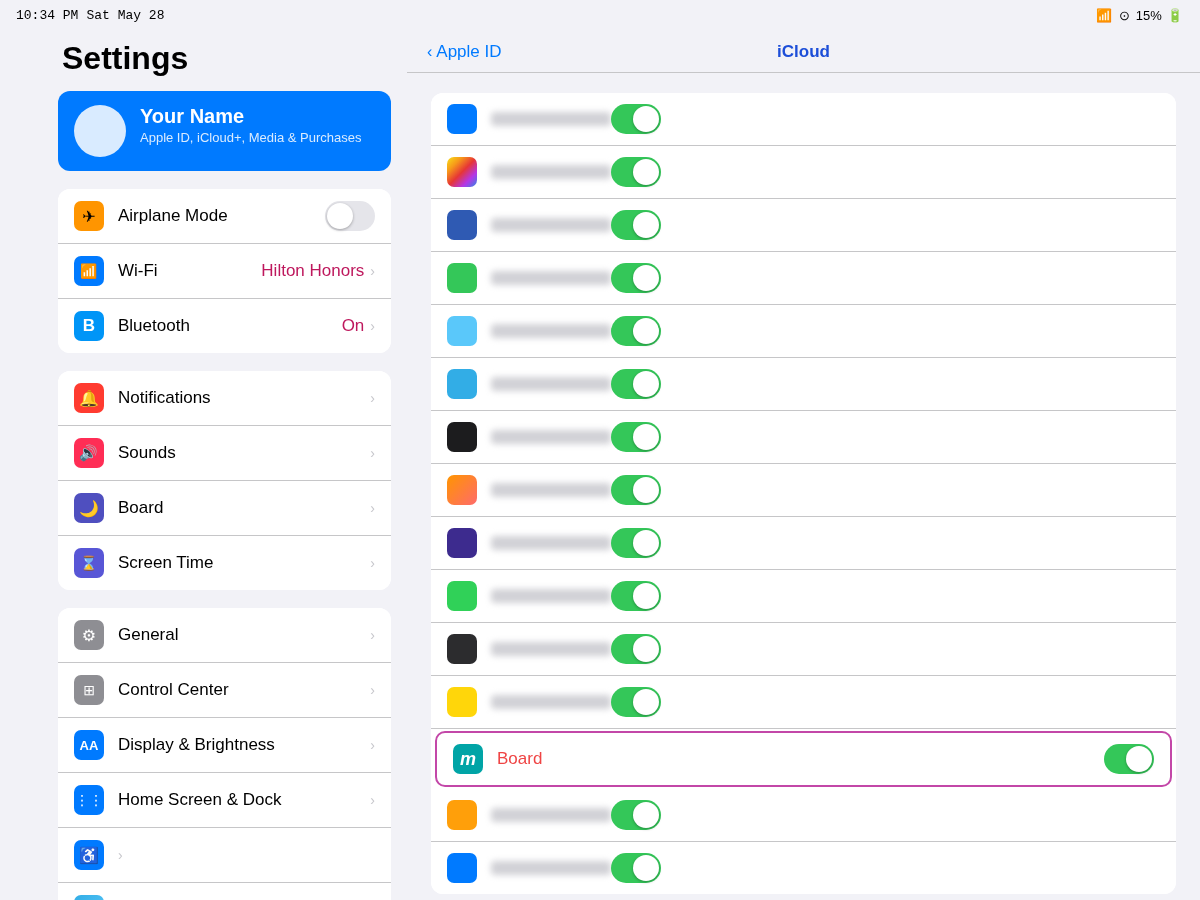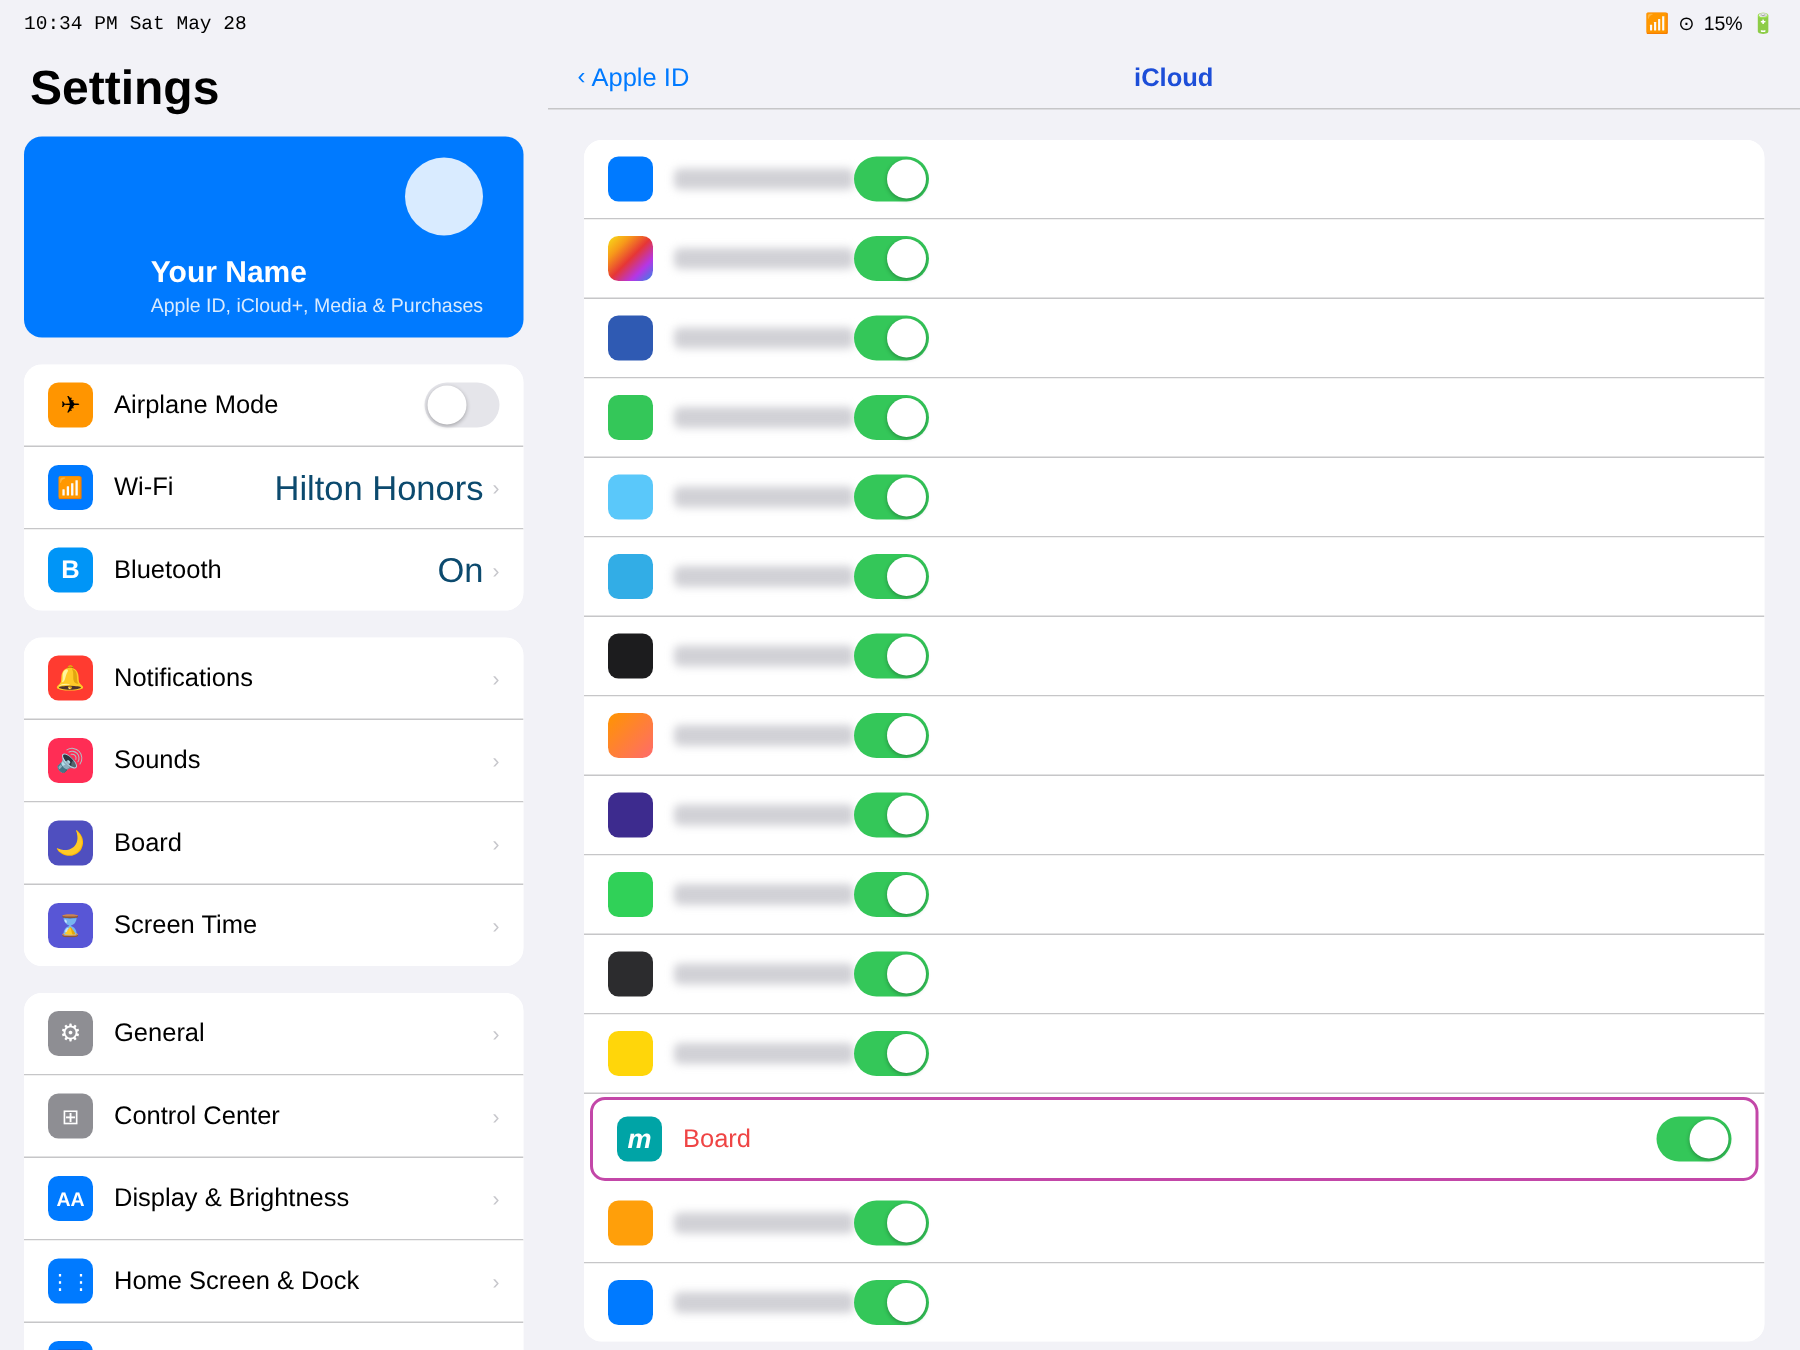--- a/index.html
+++ b/index.html
@@ -35,41 +35,41 @@
       overflow: hidden;
     }
 
     
     .sidebar {
       width: 365px;
       background: #f2f2f7;
       overflow-y: auto;
       flex-shrink: 0;
       padding: 10px 16px;
+      margin-left: 42px;
     }
 
     .settings-title {
       font-size: 32px;
       font-weight: 700;
       color: #000;
       margin-bottom: 14px;
       padding-left: 4px;
     }
 
     
     .profile-card {
       background: #007aff;
       border-radius: 12px;
-      padding: 14px 27px;
-      display: flex;
-      align-items: flex-end;
+      padding: 14px 16px;
+      display: flex;
+      align-items: flex-start;
       gap: 14px;
       margin-bottom: 18px;
       cursor: pointer;
-      flex-direction: column;
     }
     .profile-avatar {
       width: 52px;
       height: 52px;
       border-radius: 50%;
       background: rgba(255,255,255,0.85);
       flex-shrink: 0;
     }
     .profile-info { flex: 1; }
     .profile-name {
@@ -114,22 +114,22 @@
       font-size: 16px;
     }
 
     .row-label {
       flex: 1;
       font-size: 17px;
       color: #000;
     }
 
     .row-value {
-      font-size: 23px;
-      color: #0c4a6e;
+      font-size: 17px;
+      color: #be185d;
       margin-right: 6px;
     }
 
     .row-chevron {
       color: #c7c7cc;
       font-size: 14px;
     }
 
     
     .toggle {

